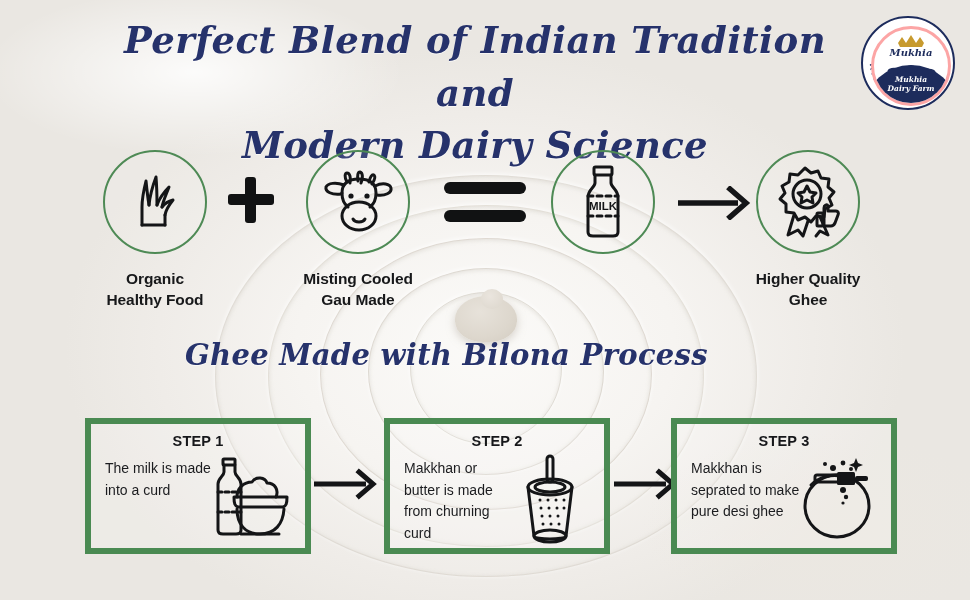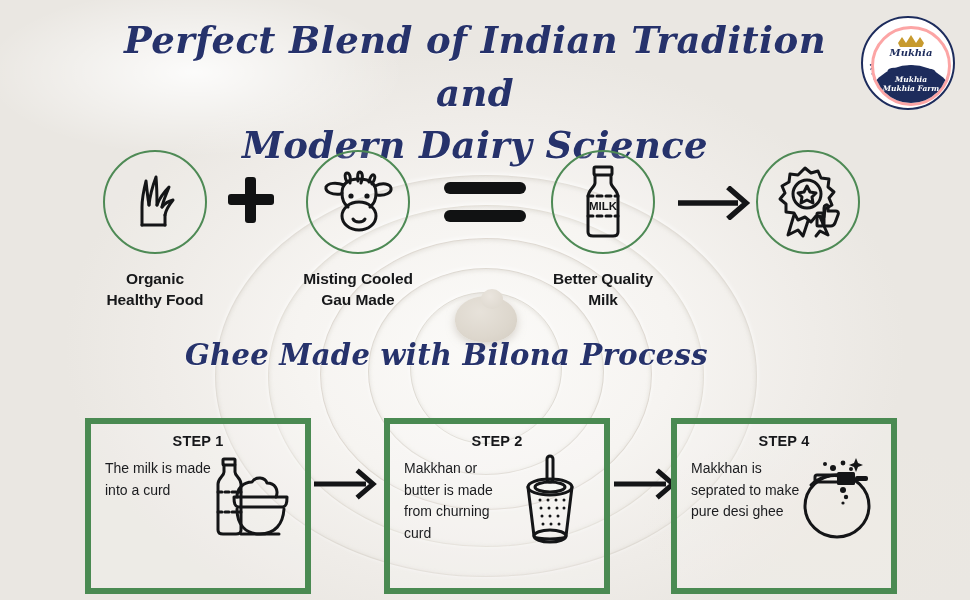--- a/index.html
+++ b/index.html
@@ -159,21 +159,21 @@
   .eq-sym span {
     position: absolute; left: 0; width: 82px; height: 12px;
     background: #111213; border-radius: 6px;
   }
   .eq-sym span.b1 { top: 2px; }
   .eq-sym span.b2 { top: 30px; }
 
   
   .step-box {
     position: absolute;
-    top: 418px; width: 226px; height: 176px;
+    top: 418px; width: 226px; height: 136px;
     border: 6px solid #4a8a52;
     background: rgba(255,255,255,0.16);
     box-sizing: border-box;
   }
   .step-box .step-title {
     margin-top: 9px;
     text-align: center;
     font-size: 14.5px;
     font-weight: bold;
     color: #16171a;
@@ -233,21 +233,21 @@
         <ellipse cx="37" cy="40" rx="7" ry="3.4" fill="#1d2c5c"></ellipse>
         <rect x="35" y="41" width="1.4" height="4" fill="#1d2c5c"></rect>
         <rect x="39" y="41" width="1.4" height="4" fill="#1d2c5c"></rect>
         <ellipse cx="55" cy="43" rx="6.5" ry="3.2" fill="#1d2c5c"></ellipse>
         <rect x="53" y="44" width="1.4" height="4" fill="#1d2c5c"></rect>
         <rect x="57" y="44" width="1.4" height="4" fill="#1d2c5c"></rect>
       </svg>
       <div class="brand-top">Mukhia</div>
       <div class="brand-bot">
         <span>Mukhia</span><br>
-        <span>Mukhia Farm</span>
+        <span>Dairy Farm</span>
       </div>
     </div>
   </div>
 
   <div class="node" style="left:80px; top:150px;">
     <div class="circle">
       <svg width="62" height="62" viewBox="0 0 62 62">
         <path class="ln-t" d="M18 54 L18 36 C18 28 20 18 22 10 C23 20 24 28 25 34"></path>
         <path class="ln-t" d="M25 34 C26 24 29 14 32 6 C33 18 33 28 33 34"></path>
         <path class="ln-t" d="M33 34 C36 26 41 20 45 16 C42 24 39 30 38 36"></path>
@@ -294,42 +294,42 @@
   <div class="node" style="left:528px; top:150px;">
     <div class="circle">
       <svg width="58" height="76" viewBox="0 0 58 76">
         <rect class="ln-t" x="20" y="3" width="18" height="8" rx="1.5"></rect>
         <path class="ln-t" d="M21 11 L21 19 C21 23 14 26 14 33 L14 68 C14 71 16 72 19 72 L39 72 C42 72 44 71 44 68 L44 33 C44 26 37 23 37 19 L37 11"></path>
         <line class="ln-t" x1="14" y1="32" x2="44" y2="32" stroke-dasharray="5 4"></line>
         <line class="ln-t" x1="14" y1="52" x2="44" y2="52" stroke-dasharray="5 4"></line>
         <text x="29" y="46" text-anchor="middle" font-family="Liberation Sans, sans-serif" font-size="11.5" font-weight="bold" fill="#141517">MILK</text>
       </svg>
     </div>
-    <div class="caption">
-      <span>Better Quality</span><br>
-      <span>Milk</span>
-    </div>
   </div>
 
   <svg style="position:absolute; left:676px; top:186px;" width="78" height="34" viewBox="0 0 78 34">
     <line x1="2" y1="17" x2="62" y2="17" stroke="#141517" stroke-width="5.5" stroke-linecap="butt"></line>
     <polyline points="54,3 70,17 54,31" fill="none" stroke="#141517" stroke-width="5.5" stroke-linecap="square" stroke-linejoin="miter"></polyline>
   </svg>
 
   <div class="node" style="left:733px; top:150px;">
     <div class="circle">
       <svg width="72" height="74" viewBox="0 0 72 74">
         <path class="ln-t" d="M33 3 L39 8 L46 6 L49 13 L57 14 L56 22 L62 27 L57 33 L60 40 L53 44 L52 52 L44 51 L39 57 L33 52 L26 55 L22 48 L14 47 L14 39 L8 34 L13 28 L10 21 L17 17 L18 9 L26 10 Z"></path>
         <circle class="ln-t" cx="35" cy="29" r="14"></circle>
         <path class="ln-t" d="M35 21 L38 27 L44 28 L40 32 L41 38 L35 35 L29 38 L30 32 L26 28 L32 27 Z"></path>
         <path class="ln-t" d="M22 50 L16 70 L26 65 L31 71 L36 56"></path>
         <path class="ln-t" d="M48 52 L56 70 L48 66 L44 71"></path>
         <path class="ln-t" d="M52 48 L52 43 C52 40 55 39 56 41 L56 46 L64 46 C66 46 67 48 66 50 L63 58 C62 60 61 61 59 61 L52 61 Z"></path>
         <rect class="ln-t" x="45" y="48" width="6" height="13" rx="1"></rect>
       </svg>
+    </div>
+    <div class="caption">
+      <span>Higher Quality</span><br>
+      <span>Ghee</span>
     </div>
   </div>
 
   <div class="subtitle">Ghee Made with Bilona Process</div>
 
   <div class="step-box" style="left:85px;">
     <div class="step-title">STEP 1</div>
     <div class="step-body">The milk is made into a curd</div>
     <svg class="step-icon" viewBox="0 0 88 92">
       <rect class="ln-t" x="16" y="5" width="12" height="6" rx="1"></rect>
@@ -373,21 +373,21 @@
       <circle class="fl" cx="53" cy="70" r="1.5"></circle>
     </svg>
   </div>
 
   <svg style="position:absolute; left:612px; top:468px;" width="68" height="32" viewBox="0 0 68 32">
     <line x1="2" y1="16" x2="54" y2="16" stroke="#141517" stroke-width="5" stroke-linecap="butt"></line>
     <polyline points="47,4 61,16 47,28" fill="none" stroke="#141517" stroke-width="5" stroke-linecap="square" stroke-linejoin="miter"></polyline>
   </svg>
 
   <div class="step-box" style="left:671px;">
-    <div class="step-title">STEP 4</div>
+    <div class="step-title">STEP 3</div>
     <div class="step-body">Makkhan is seprated to make pure desi ghee</div>
     <svg class="step-icon" viewBox="0 0 88 92">
       <ellipse class="ln-t" cx="44" cy="52" rx="32" ry="31"></ellipse>
       <path class="ln-t" d="M18 31 C26 23 38 20 48 22"></path>
       <rect class="fl" x="44" y="18" width="18" height="13" rx="1.5"></rect>
       <rect class="ln-t" x="22" y="21" width="24" height="7" rx="2"></rect>
       <rect class="fl" x="62" y="22" width="13" height="5" rx="2"></rect>
       <circle class="fl" cx="50" cy="36" r="3"></circle>
       <circle class="fl" cx="53" cy="43" r="2.2"></circle>
       <circle class="fl" cx="50" cy="49" r="1.6"></circle>

